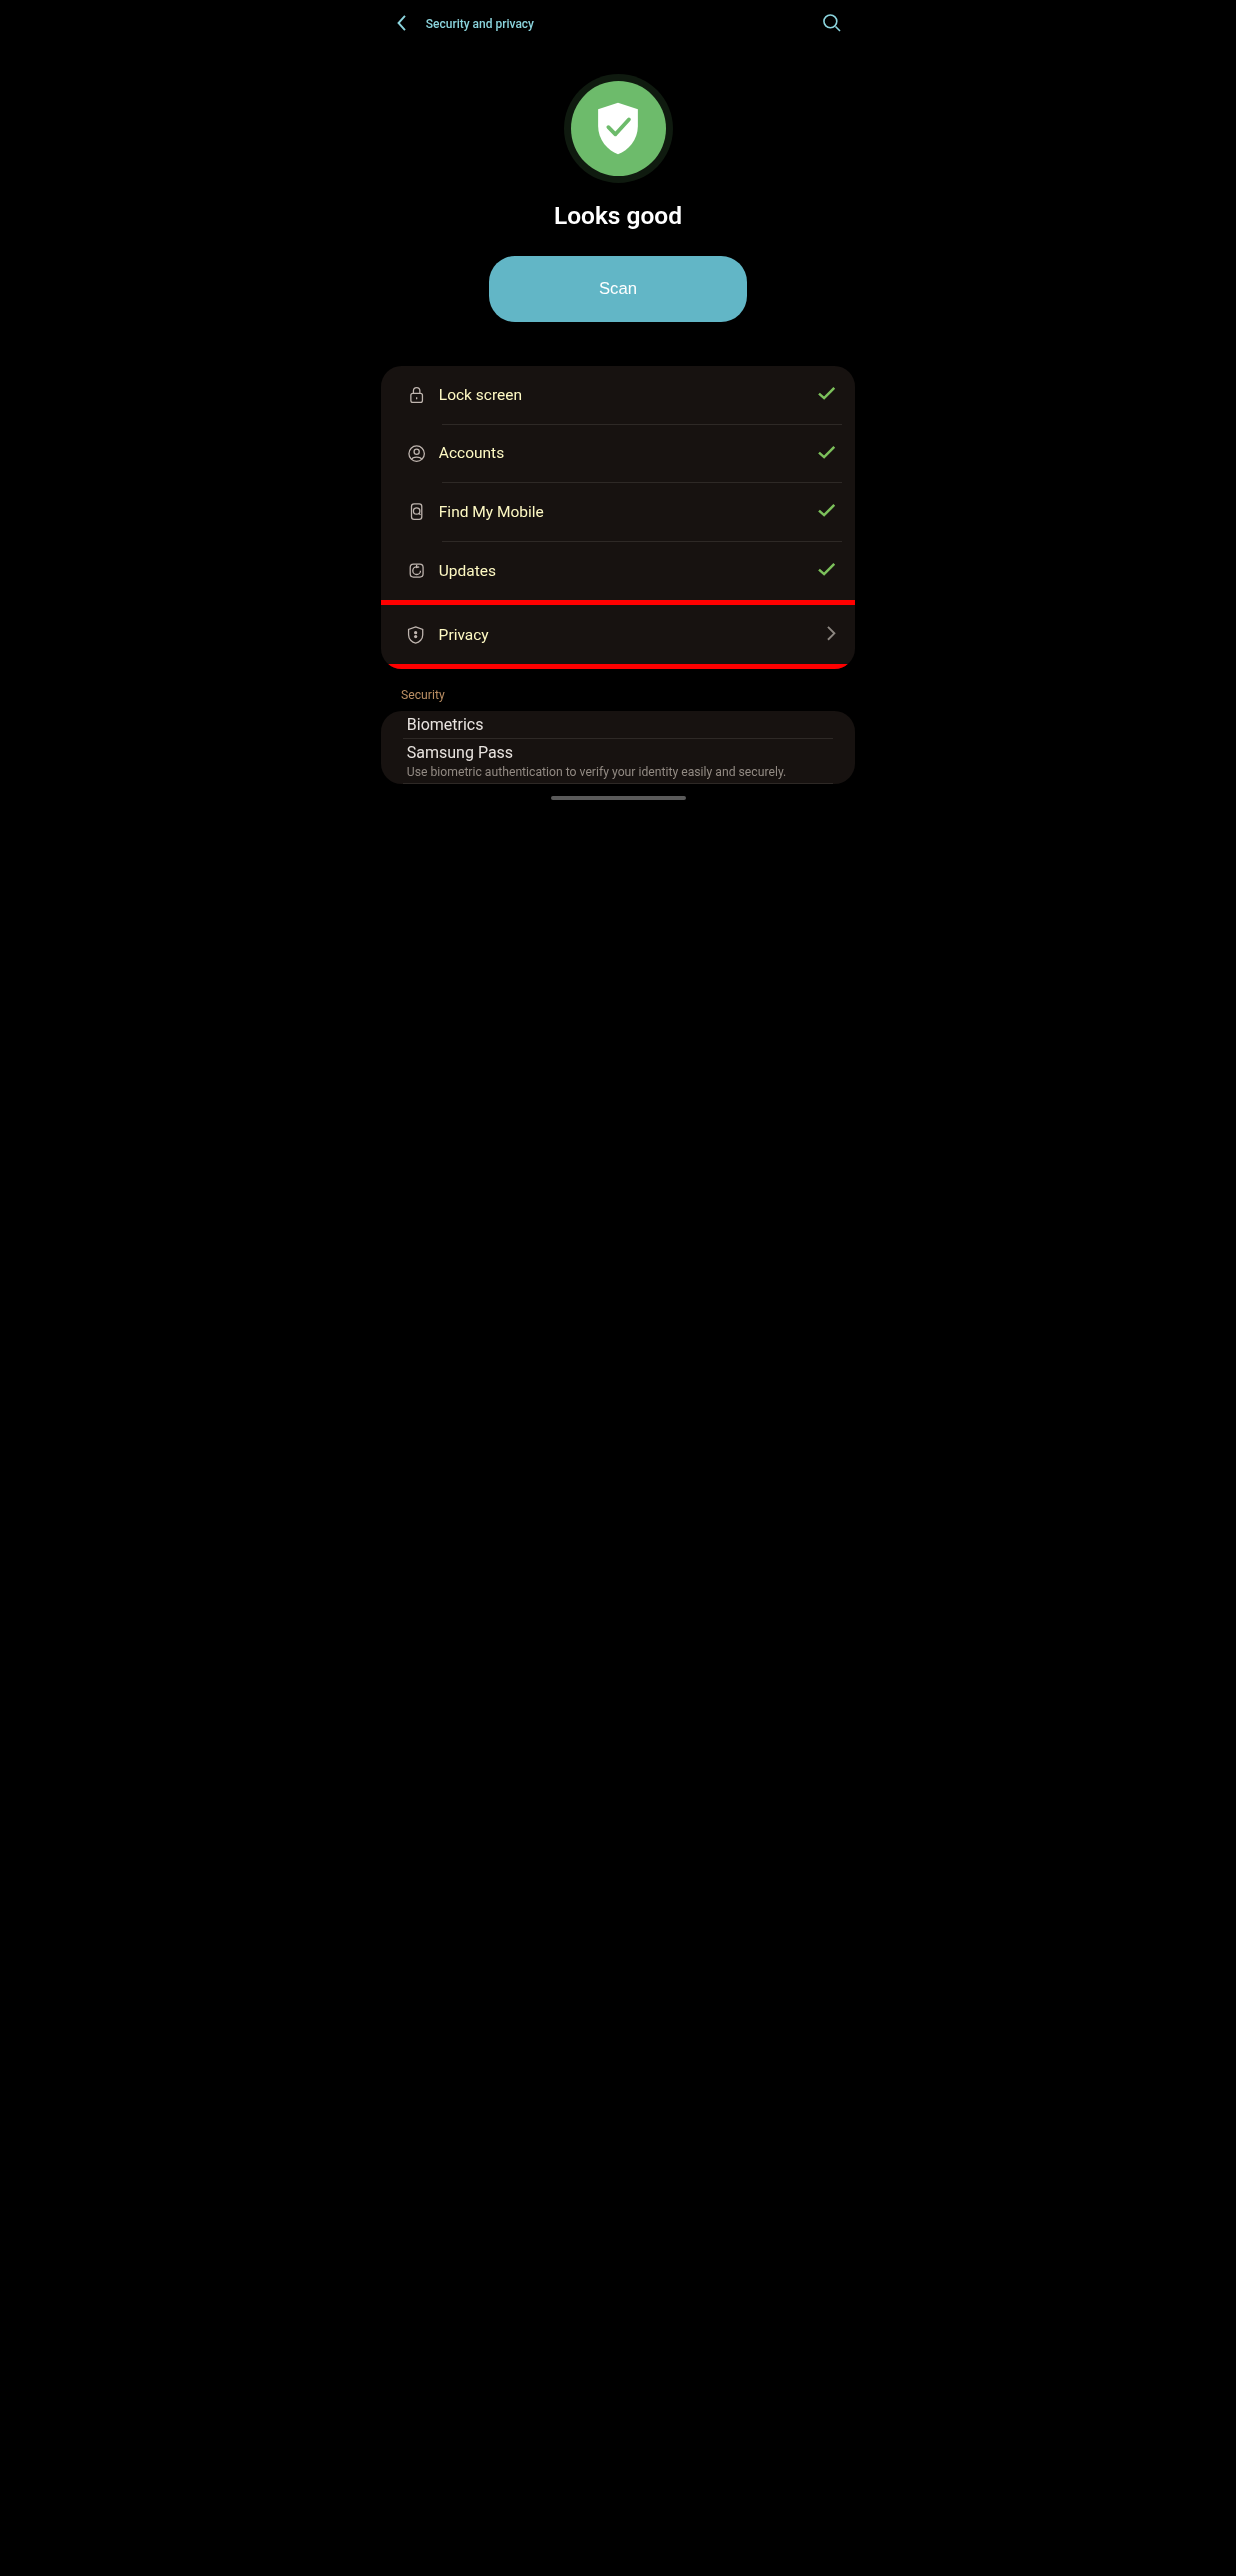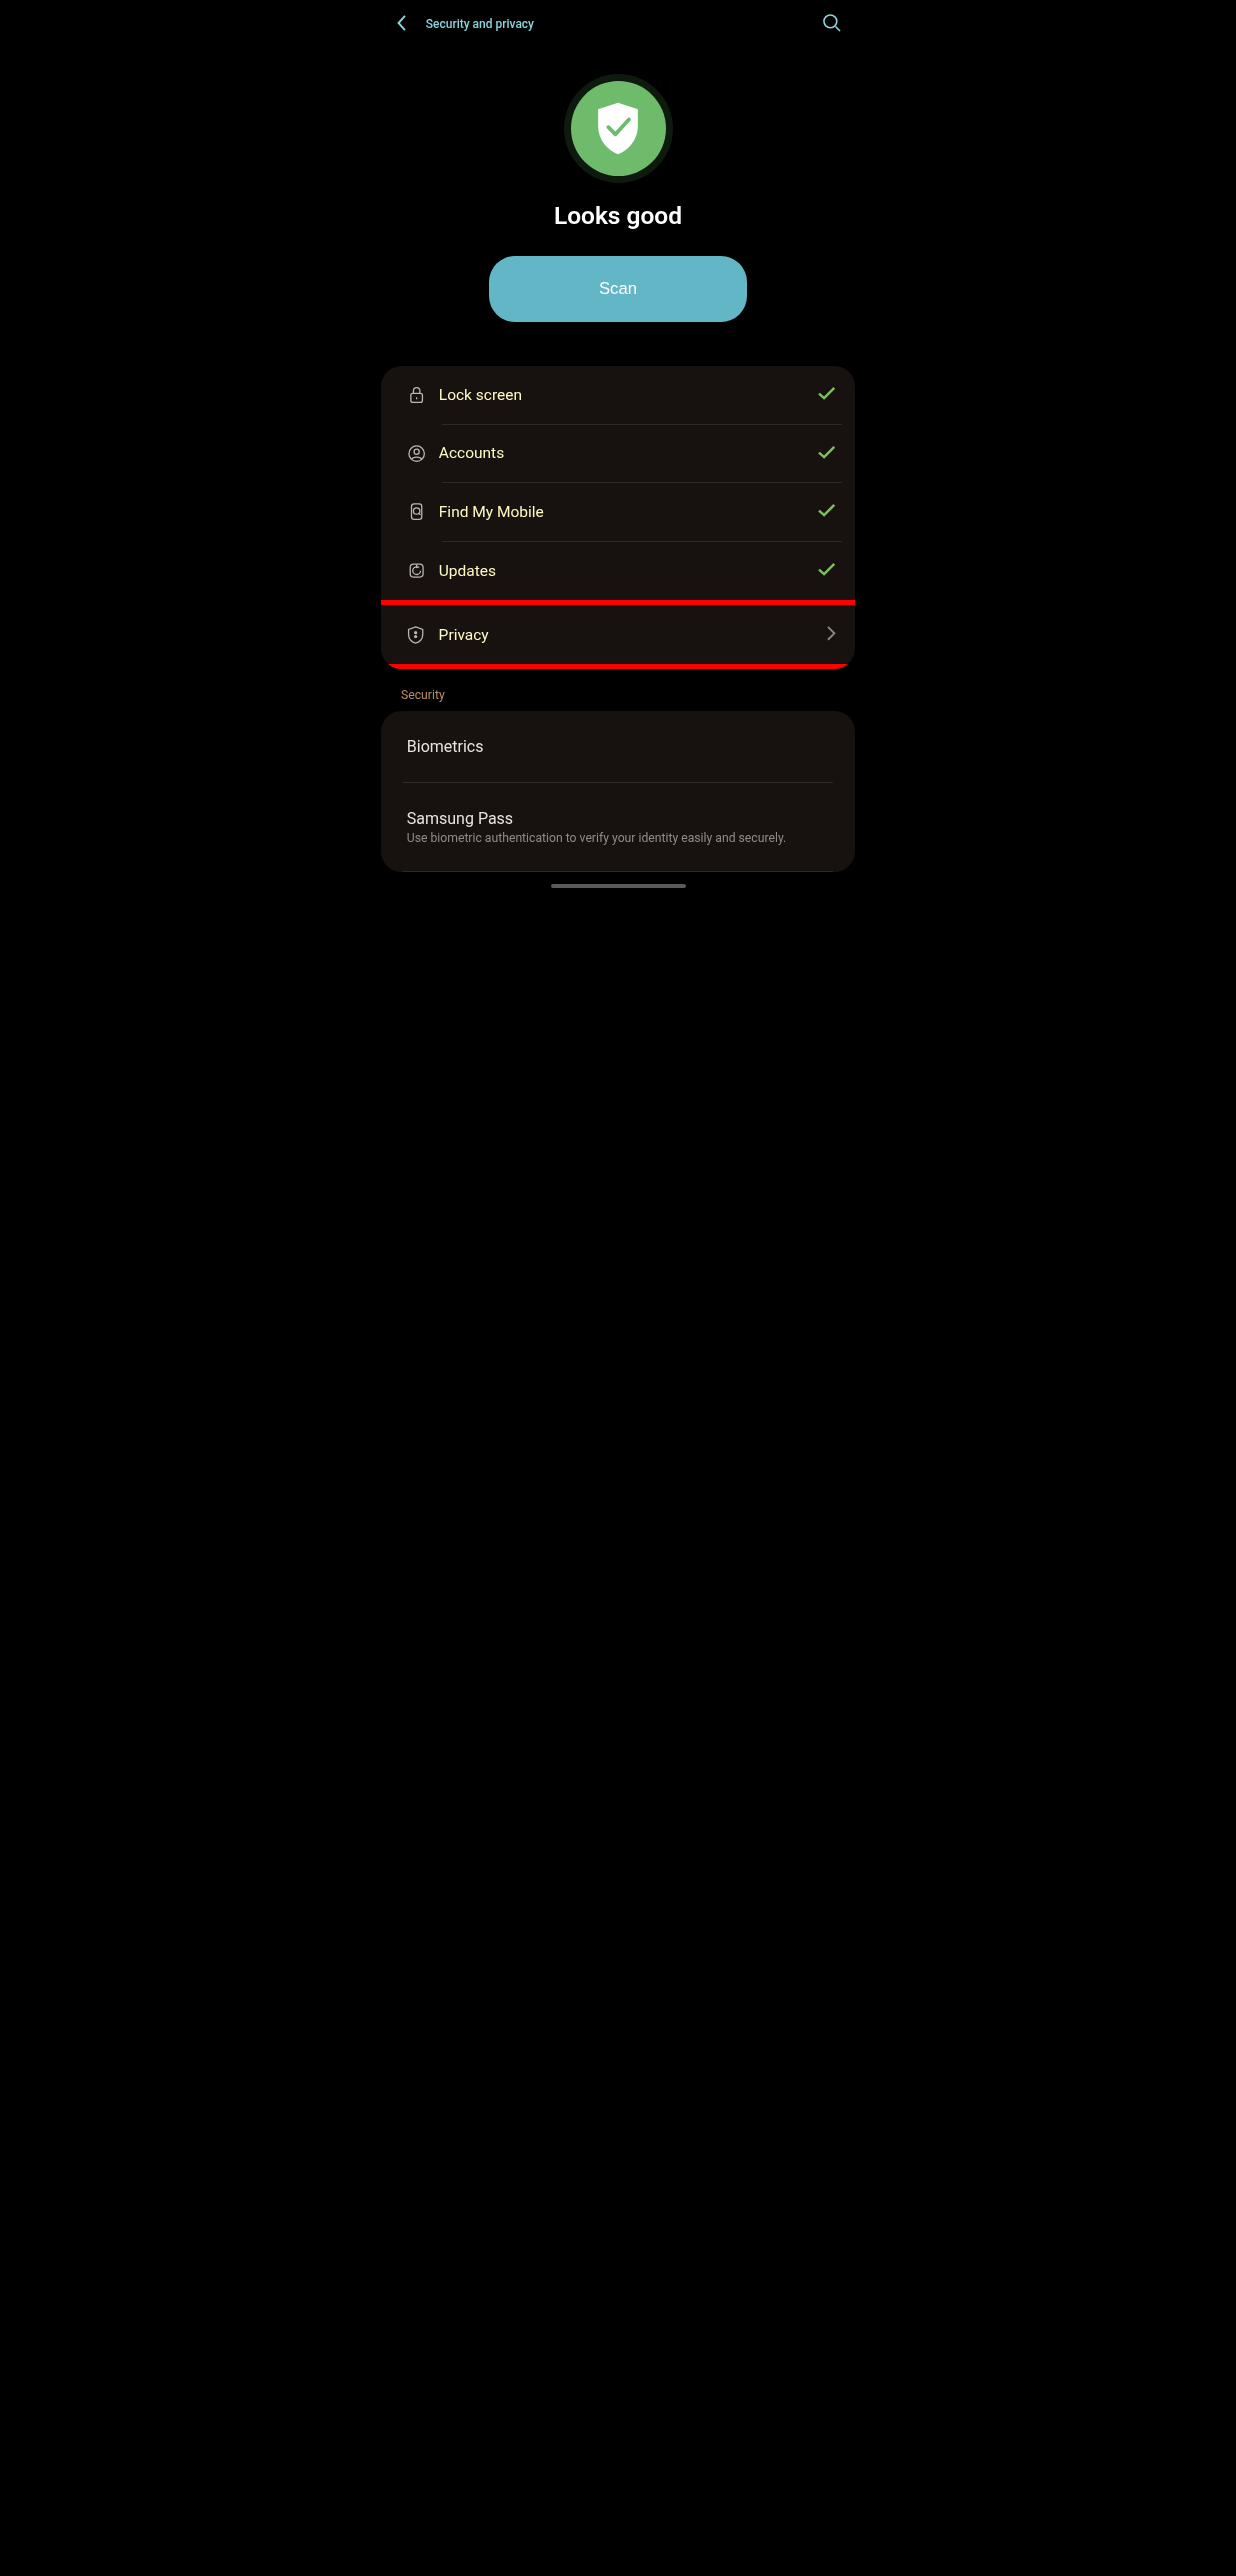--- a/index.html
+++ b/index.html
@@ -148,21 +148,21 @@
       padding: 19.3px 0 9px 26px;
       font-weight: 400;
     }
     .card2 {
       background: #171210;
       border-radius: 20.6px;
       margin: 0 5.8px 0;
       overflow: hidden;
     }
     .item2 {
-      padding: 26px 26px;
+      padding: 4px 26px;
     }
     .item2-title {
       font-size: 16px;
       color: #e8e3df;
       font-weight: 400;
     }
     .item2-subtitle {
       font-size: 12.2px;
       color: #928a83;
       margin-top: 3.9px;

